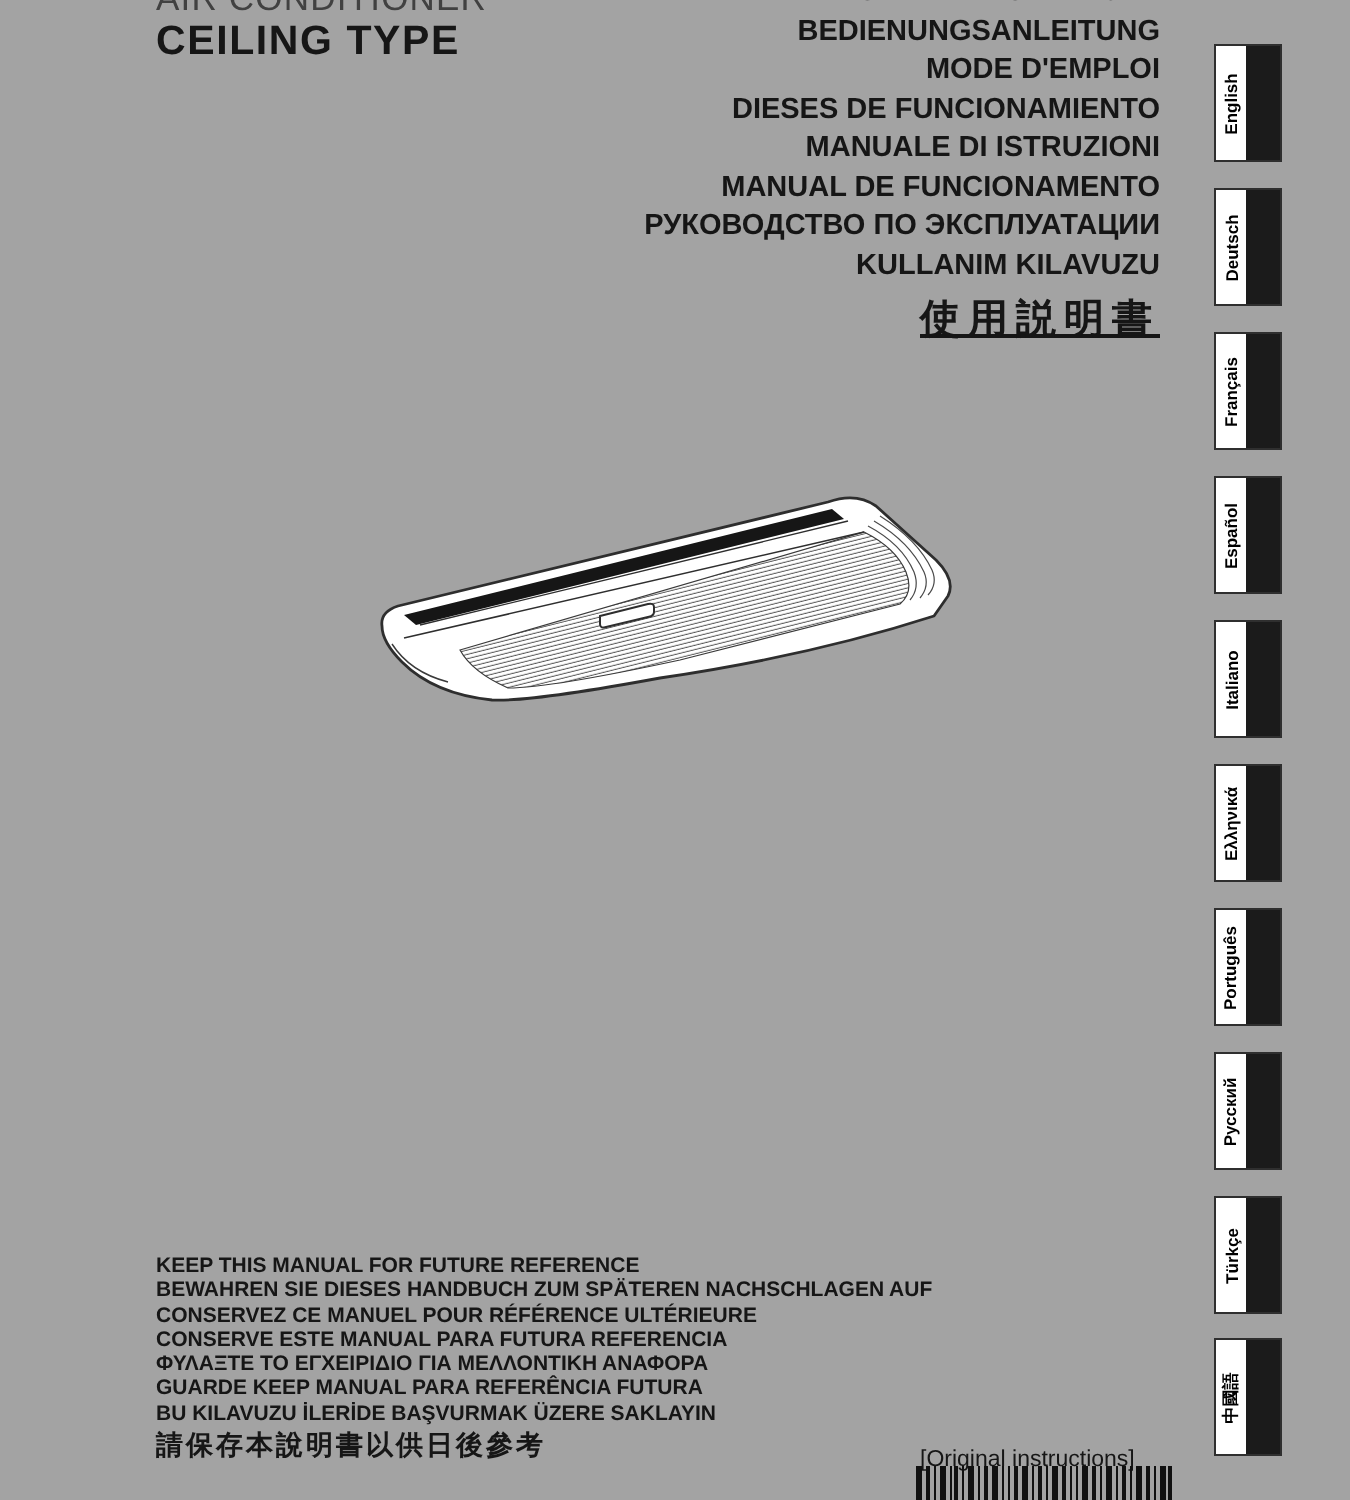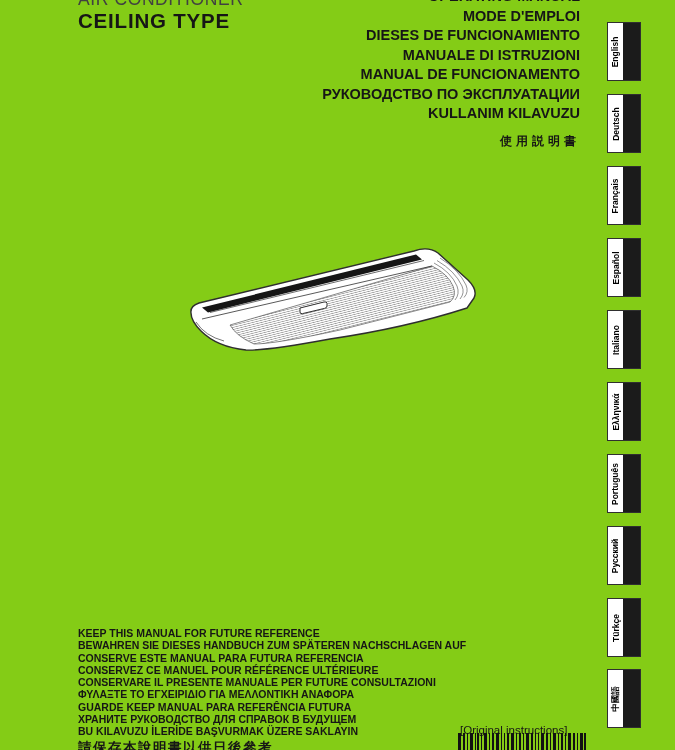--- a/index.html
+++ b/index.html
@@ -1,33 +1,33 @@
 <!DOCTYPE html>
 <html><head>
 <meta charset="utf-8">
 <style>
   html,body { margin:0; padding:0; background:#e8e8e8; }
   .page {
     position:relative; width:675px; height:750px; margin:0 auto;
-    background:#84cc16; overflow:hidden;
+    background:#a3a3a3; overflow:hidden;
     font-family:"Liberation Sans", sans-serif; color:#1a1a1a;
   }
 
   
   .product-block { position:absolute; left:78px; top:-10px; }
   .product-category { font-size:17.5px; font-weight:400; color:#414141; letter-spacing:0.6px; line-height:19px; }
   .product-type { font-size:20.5px; font-weight:700; color:#161616; letter-spacing:0.8px; line-height:22px; margin-top:1px; }
 
   
   .titles-block {
     position:absolute; top:-13px; right:95px; text-align:right;
     font-weight:700; font-size:14.5px; line-height:19.5px; color:#161616;
     white-space:nowrap;
   }
-  .titles-block .t-zh { font-size:12px; letter-spacing:4px; margin-top:7px; line-height:20px; }
+  .titles-block .t-zh { font-size:20px; letter-spacing:4px; margin-top:7px; line-height:20px;text-decoration:underline; }
 
   
   .tab {
     position:absolute; left:607px; width:34px; height:59px;
     background:#ffffff; border:1.5px solid #2f2f2f; box-sizing:border-box;
   }
   .tab .black-half { position:absolute; top:0; right:0; bottom:0; width:17px; background:#1b1b1b; }
   .tab .label-area {
     position:absolute; top:0; left:0; bottom:0; width:15px;
     display:flex; align-items:center; justify-content:center;
@@ -60,20 +60,21 @@
 
 <div class="page">
 
   <div class="product-block">
     <div class="product-category">AIR CONDITIONER</div>
     <div class="product-type">CEILING TYPE</div>
   </div>
 
   <div class="titles-block">
     <div>OPERATING MANUAL</div>
+    <div>BEDIENUNGSANLEITUNG</div>
     <div>MODE D'EMPLOI</div>
     <div>DIESES DE FUNCIONAMIENTO</div>
     <div>MANUALE DI ISTRUZIONI</div>
     <div>MANUAL DE FUNCIONAMENTO</div>
     <div>РУКОВОДСТВО ПО ЭКСПЛУАТАЦИИ</div>
     <div>KULLANIM KILAVUZU</div>
     <div class="t-zh">使用説明書</div>
   </div>
 
   <div class="tab" style="top:22px">
@@ -161,26 +162,24 @@
 
       <path d="M16,82 Q25,96 44,101" stroke="#3a3a3a" stroke-width="0.7" fill="none"></path>
 
       <path d="M120,68 L144,62 Q147,61.3 147,63.5 L147,66 Q147,67.8 144.5,68.4 L122.5,73.6 Q120,74.2 120,72 Z" fill="#ffffff" stroke="#2e2e2e" stroke-width="1"></path>
     </svg>
   </div>
 
   <div class="notices">
     <div>KEEP THIS MANUAL FOR FUTURE REFERENCE</div>
     <div>BEWAHREN SIE DIESES HANDBUCH ZUM SPÄTEREN NACHSCHLAGEN AUF</div>
+    <div>CONSERVEZ CE MANUEL POUR RÉFÉRENCE ULTÉRIEURE</div>
     <div>CONSERVE ESTE MANUAL PARA FUTURA REFERENCIA</div>
-    <div>CONSERVEZ CE MANUEL POUR RÉFÉRENCE ULTÉRIEURE</div>
-    <div>CONSERVARE IL PRESENTE MANUALE PER FUTURE CONSULTAZIONI</div>
     <div>ΦΥΛΑΞΤΕ ΤΟ ΕΓΧΕΙΡΙΔΙΟ ΓΙΑ ΜΕΛΛΟΝΤΙΚΗ ΑΝΑΦΟΡΑ</div>
     <div>GUARDE KEEP MANUAL PARA REFERÊNCIA FUTURA</div>
-    <div>ХРАНИТЕ РУКОВОДСТВО ДЛЯ СПРАВОК В БУДУЩЕМ</div>
     <div>BU KILAVUZU İLERİDE BAŞVURMAK ÜZERE SAKLAYIN</div>
     <div class="n-zh">請保存本說明書以供日後參考</div>
   </div>
 
   <div class="orig-instructions">[Original instructions]</div>
 
   <div class="barcode">
     <svg viewBox="0 0 128 30" width="128" height="30" xmlns="http://www.w3.org/2000/svg">
       <g fill="#111">
         <rect x="0" y="0" width="3" height="30"></rect>

